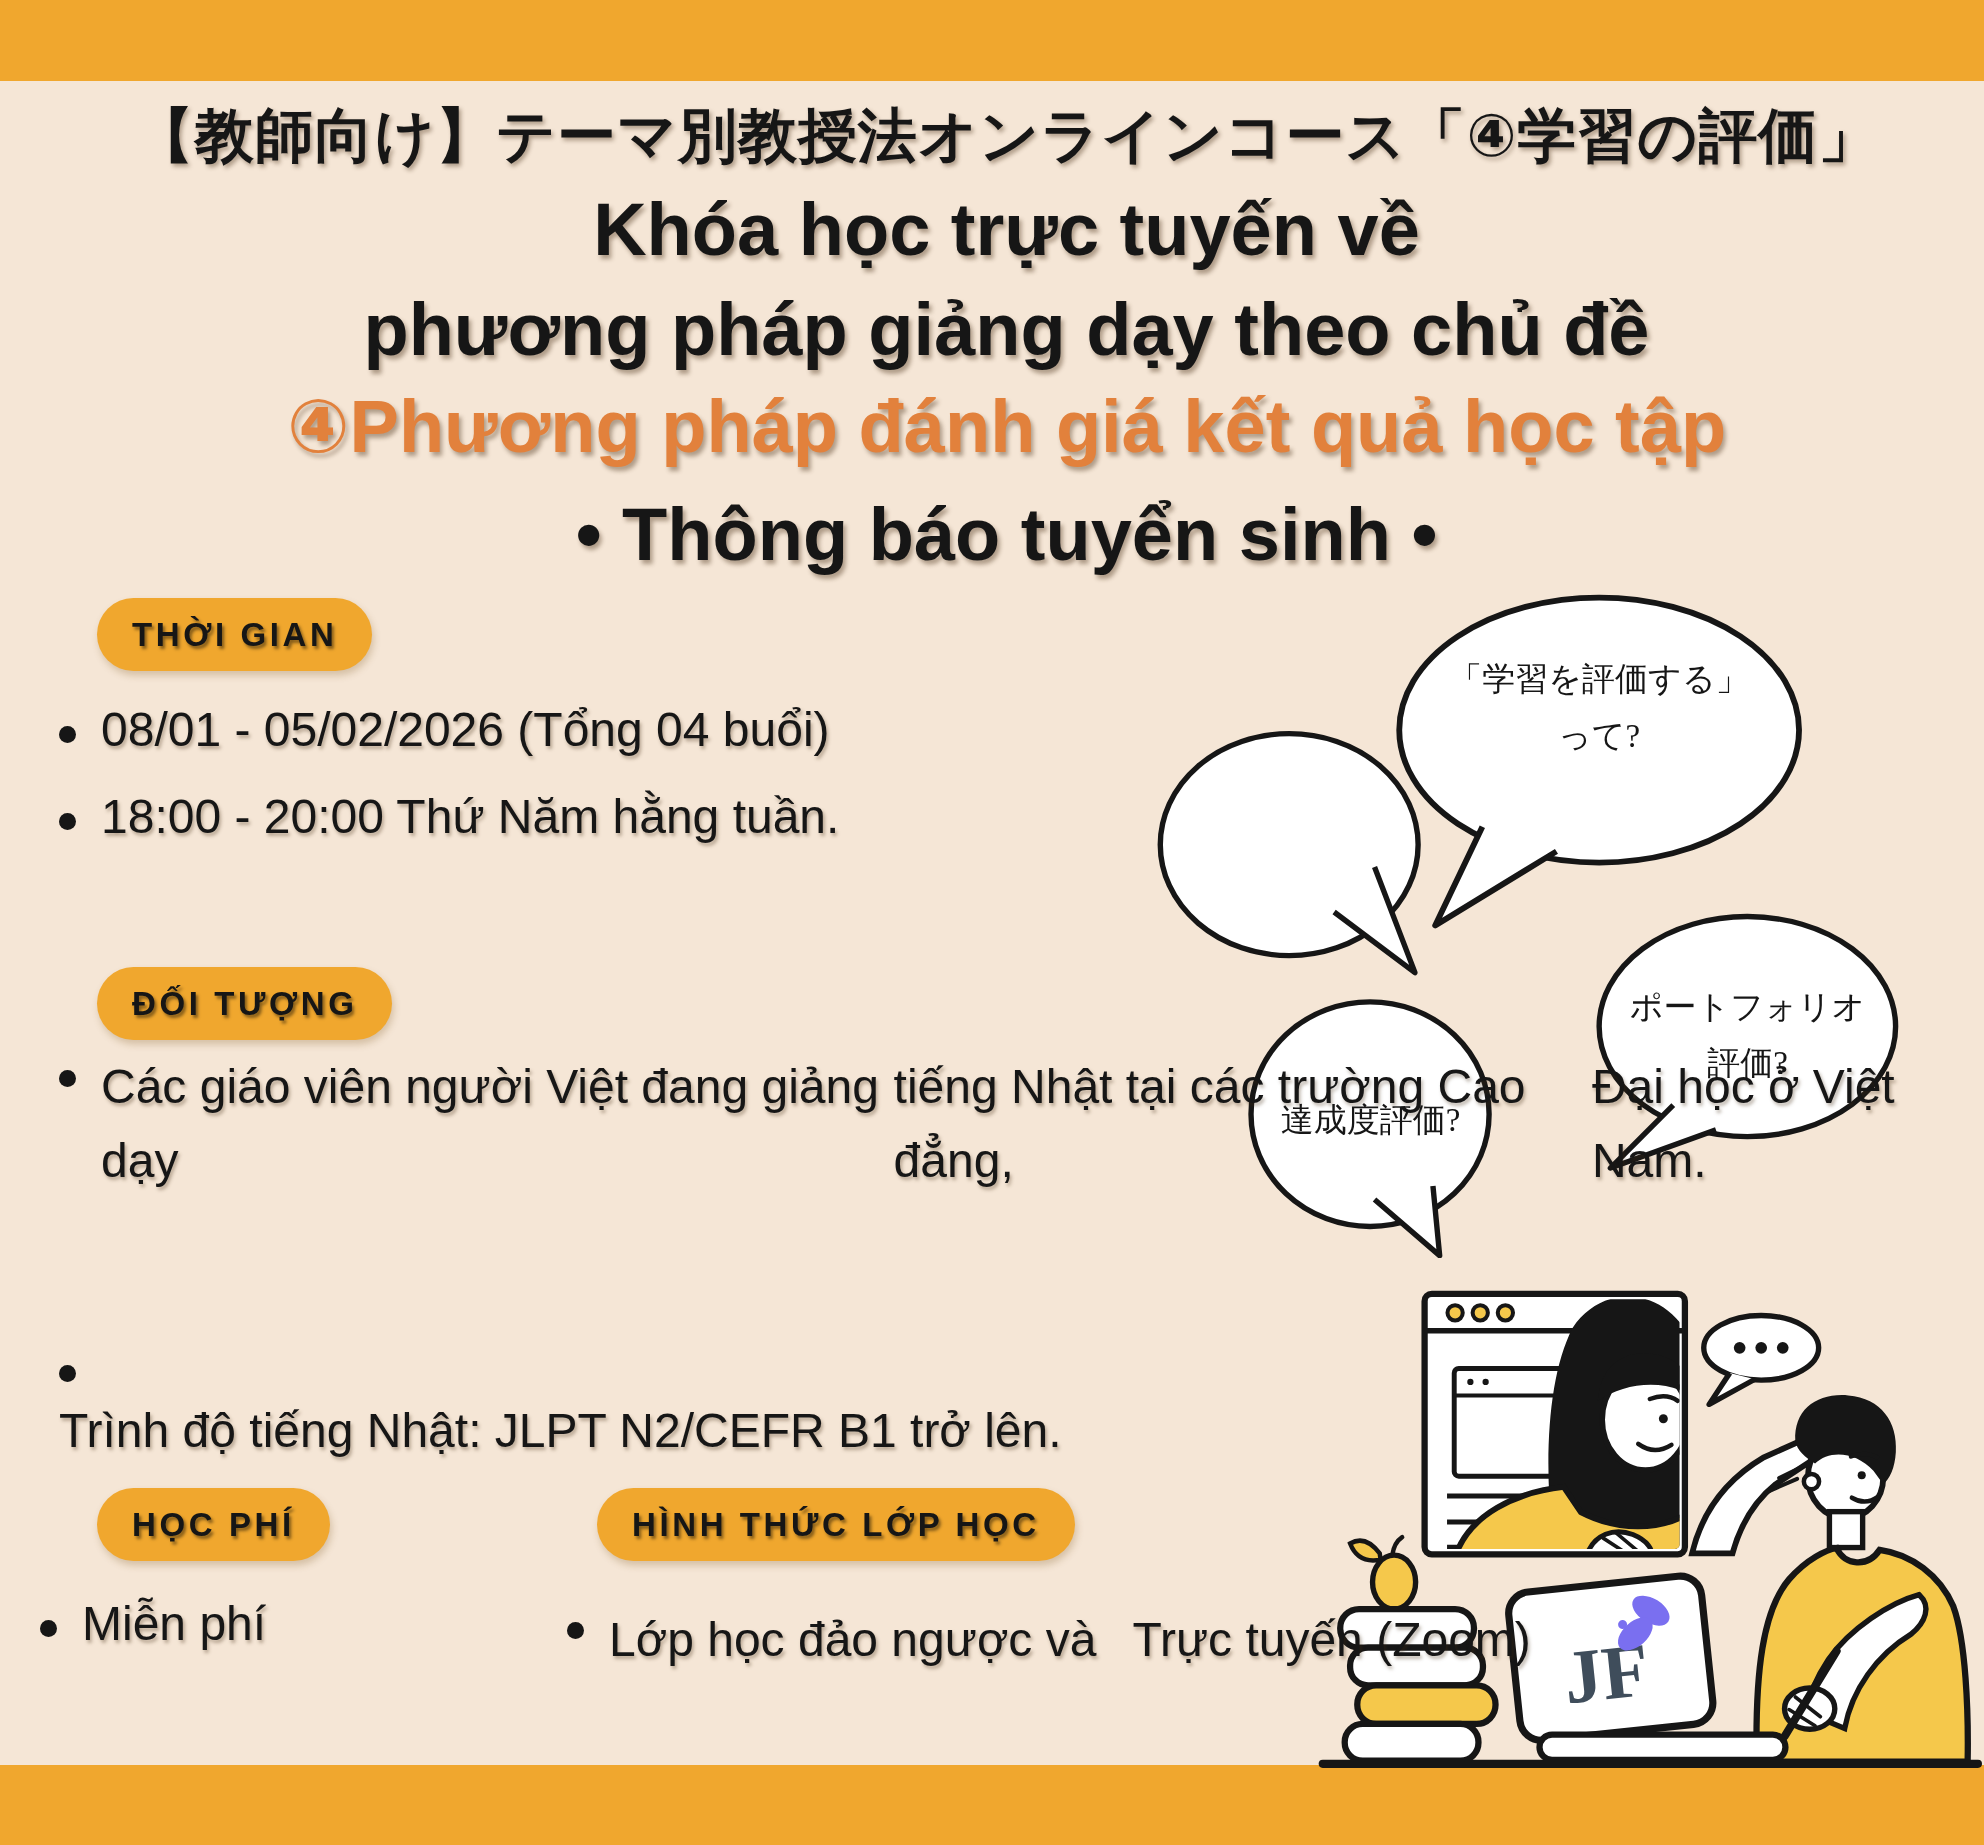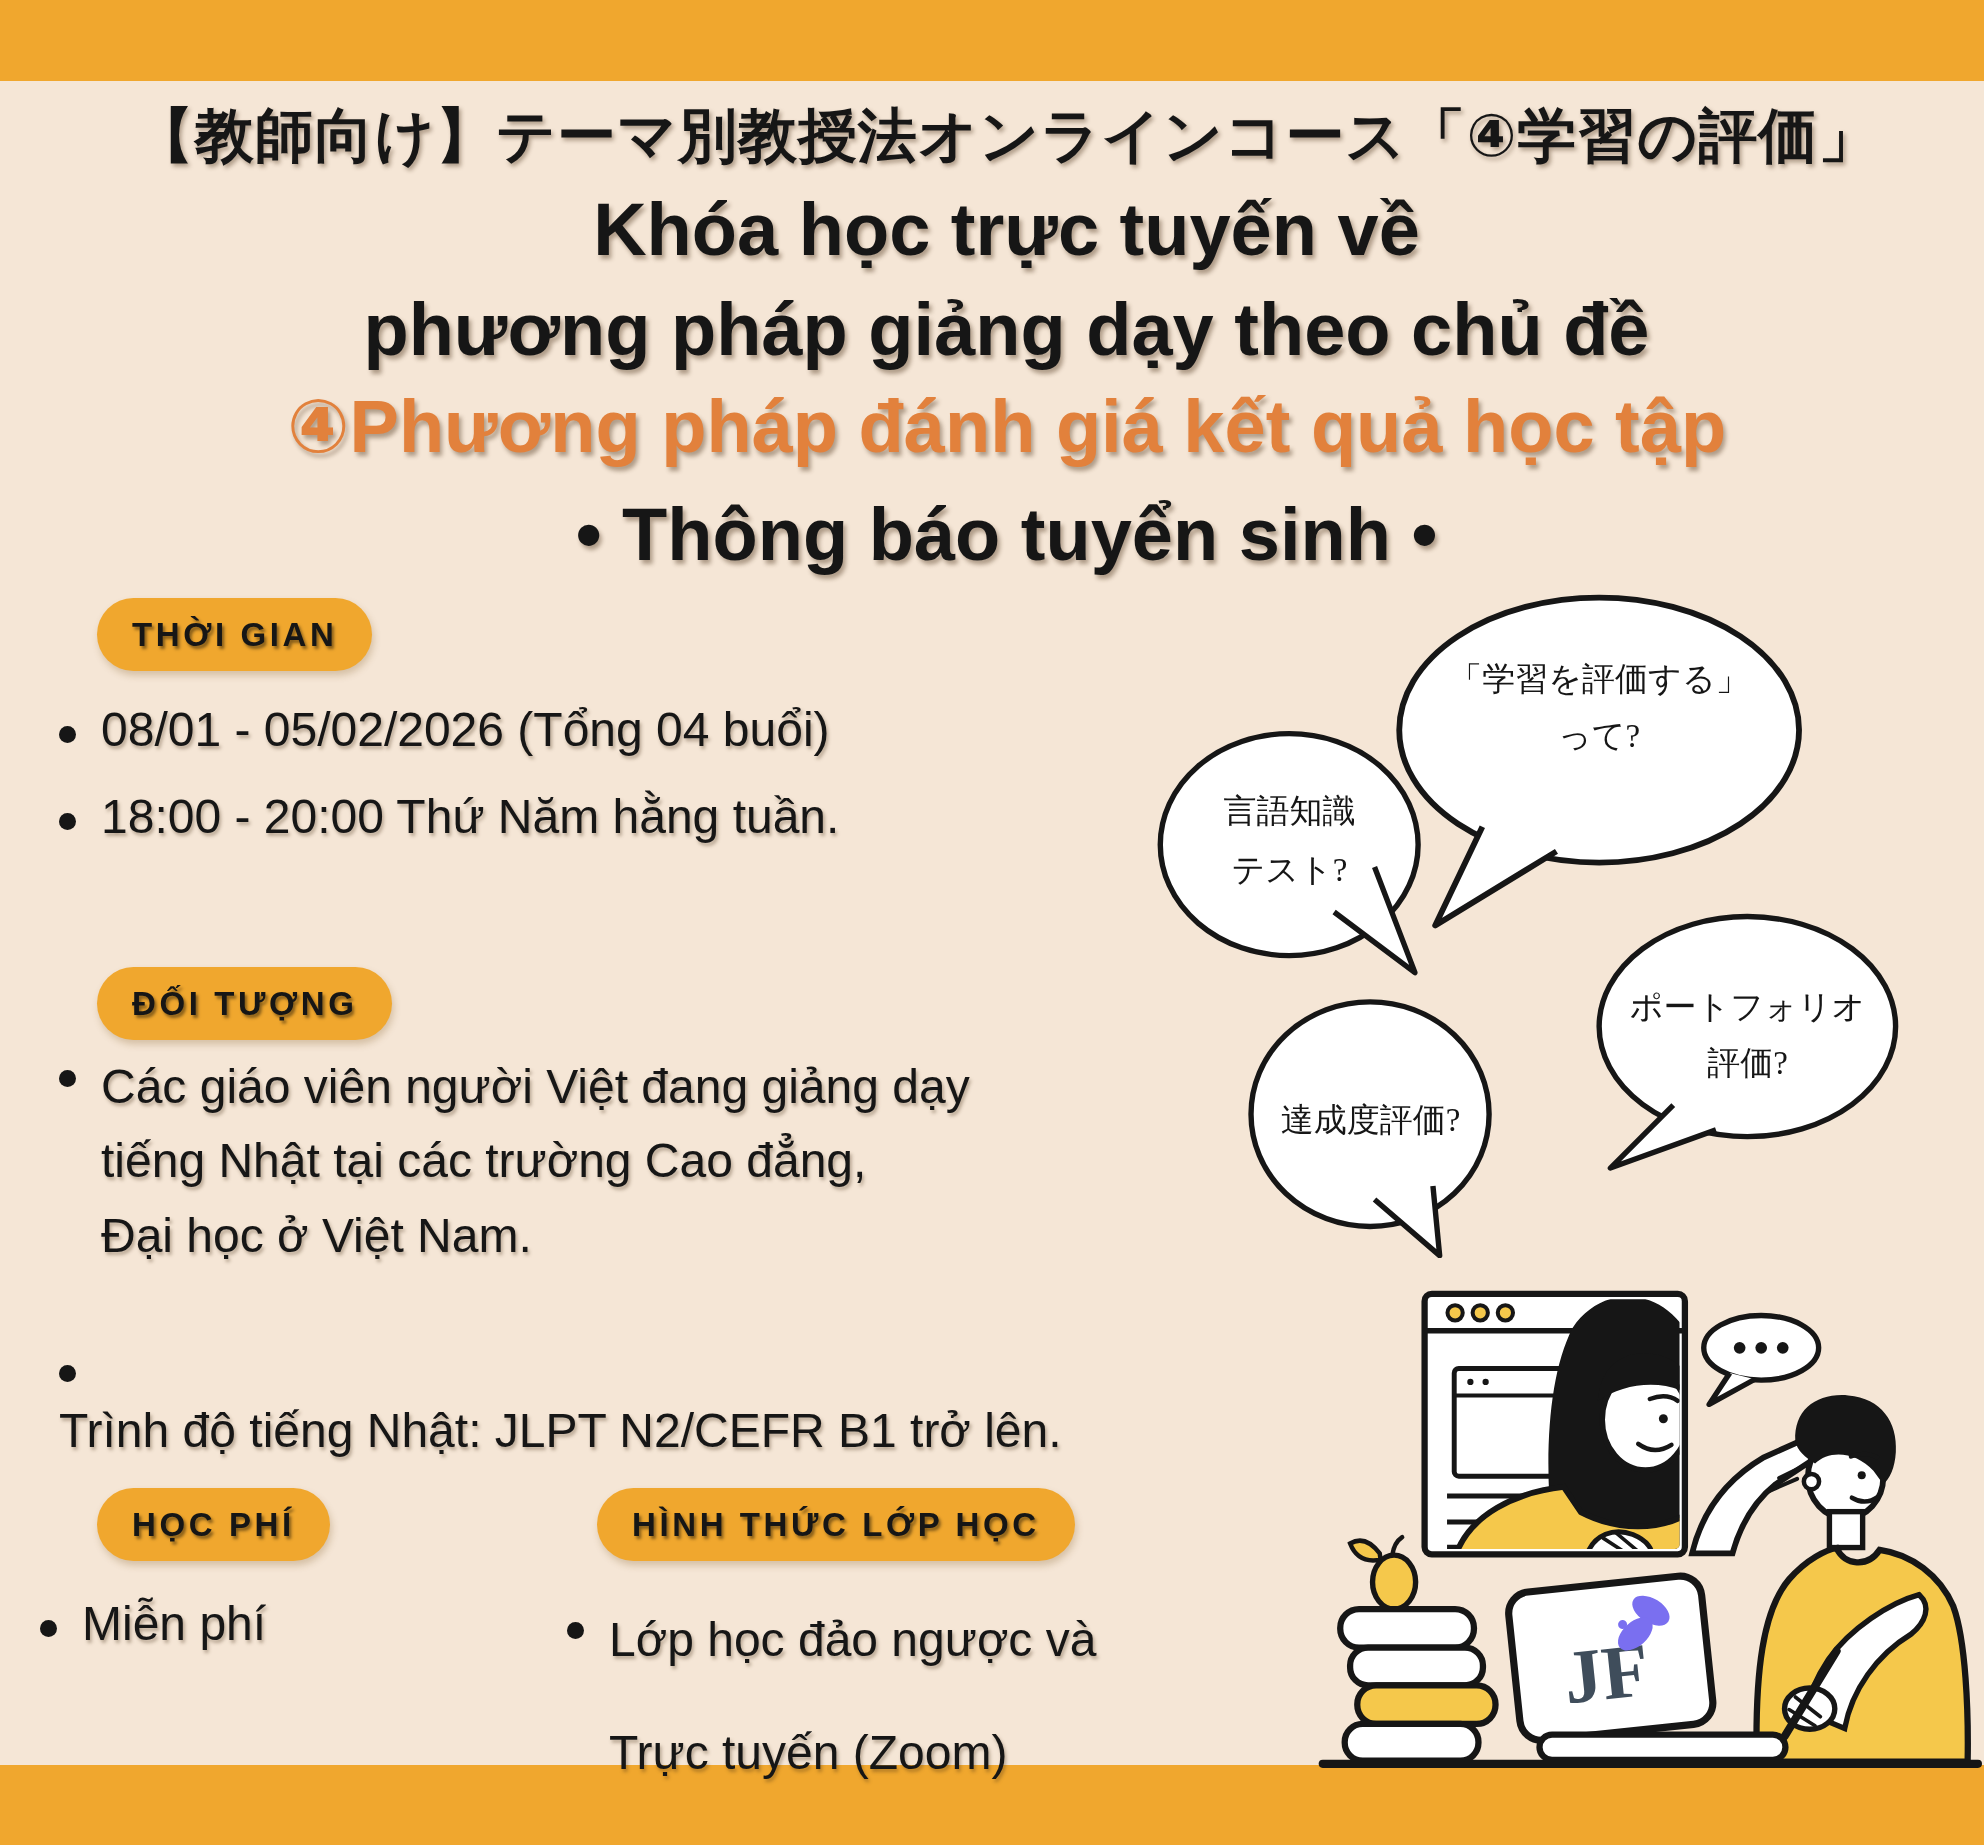--- a/index.html
+++ b/index.html
@@ -28,21 +28,21 @@
     color:var(--ink);text-shadow:2.2px 2.7px 3.1px rgba(0,0,0,.45);
     box-shadow:1.8px 4.5px 7.2px rgba(120,80,20,.25);white-space:nowrap;
   }
   #badge-time{left:97px;top:598px;}
   #badge-audience{left:97px;top:967px;}
   #badge-fee{left:97px;top:1488px;}
   #badge-format{left:597px;top:1488px;}
   .li{position:absolute;display:flex;gap:25px;font-size:48px;line-height:1;z-index:3;
       text-shadow:1.8px 2.7px 3.6px rgba(70,45,20,.35);}
   .li .dot{flex:0 0 auto;width:17px;height:17px;border-radius:50%;background:var(--ink);margin-top:20px;}
-  .li .lines{display:flex;flex-direction:column;}
+  .li .lines{display:flex;flex-direction:row;}
   #li-time-1{left:59px;top:706px;}
   #li-time-2{left:59px;top:793px;}
   #li-aud-1{left:59px;top:1050px;}
   #li-aud-1 .lines{line-height:1.55;}
   #li-aud-2{left:59px;top:1345px;flex-direction:column;}
   #li-fee{left:40px;top:1600px;}
   #li-format{left:567px;top:1602px;}
   #li-format .lines{line-height:1.6;align-items:flex-start;gap:36px;}
   svg.layer{position:absolute;z-index:2;}
   #bubbles{left:1123px;top:575px;width:862px;height:683px;}
@@ -122,24 +122,20 @@
     </g>
     <g stroke="#161616" stroke-width="12" fill="#ffffff" stroke-linejoin="round">
       <ellipse cx="1390" cy="1005" rx="330" ry="245"></ellipse>
       <path d="M 1225 1180 L 1085 1320 L 1320 1235"></path>
     </g>
   </svg>
 
   <div class="bubble-text" id="bt-eval">
     <div>「学習を評価する」</div>
     <div>って?</div>
-  </div>
-  <div class="bubble-text" id="bt-knowledge">
-    <div>言語知識</div>
-    <div>テスト?</div>
   </div>
   <div class="bubble-text" id="bt-achievement">
     <div>達成度評価?</div>
   </div>
   <div class="bubble-text" id="bt-portfolio">
     <div>ポートフォリオ</div>
     <div>評価?</div>
   </div>
 
   <svg class="layer" id="illus" viewBox="0 0 1500 1250">

